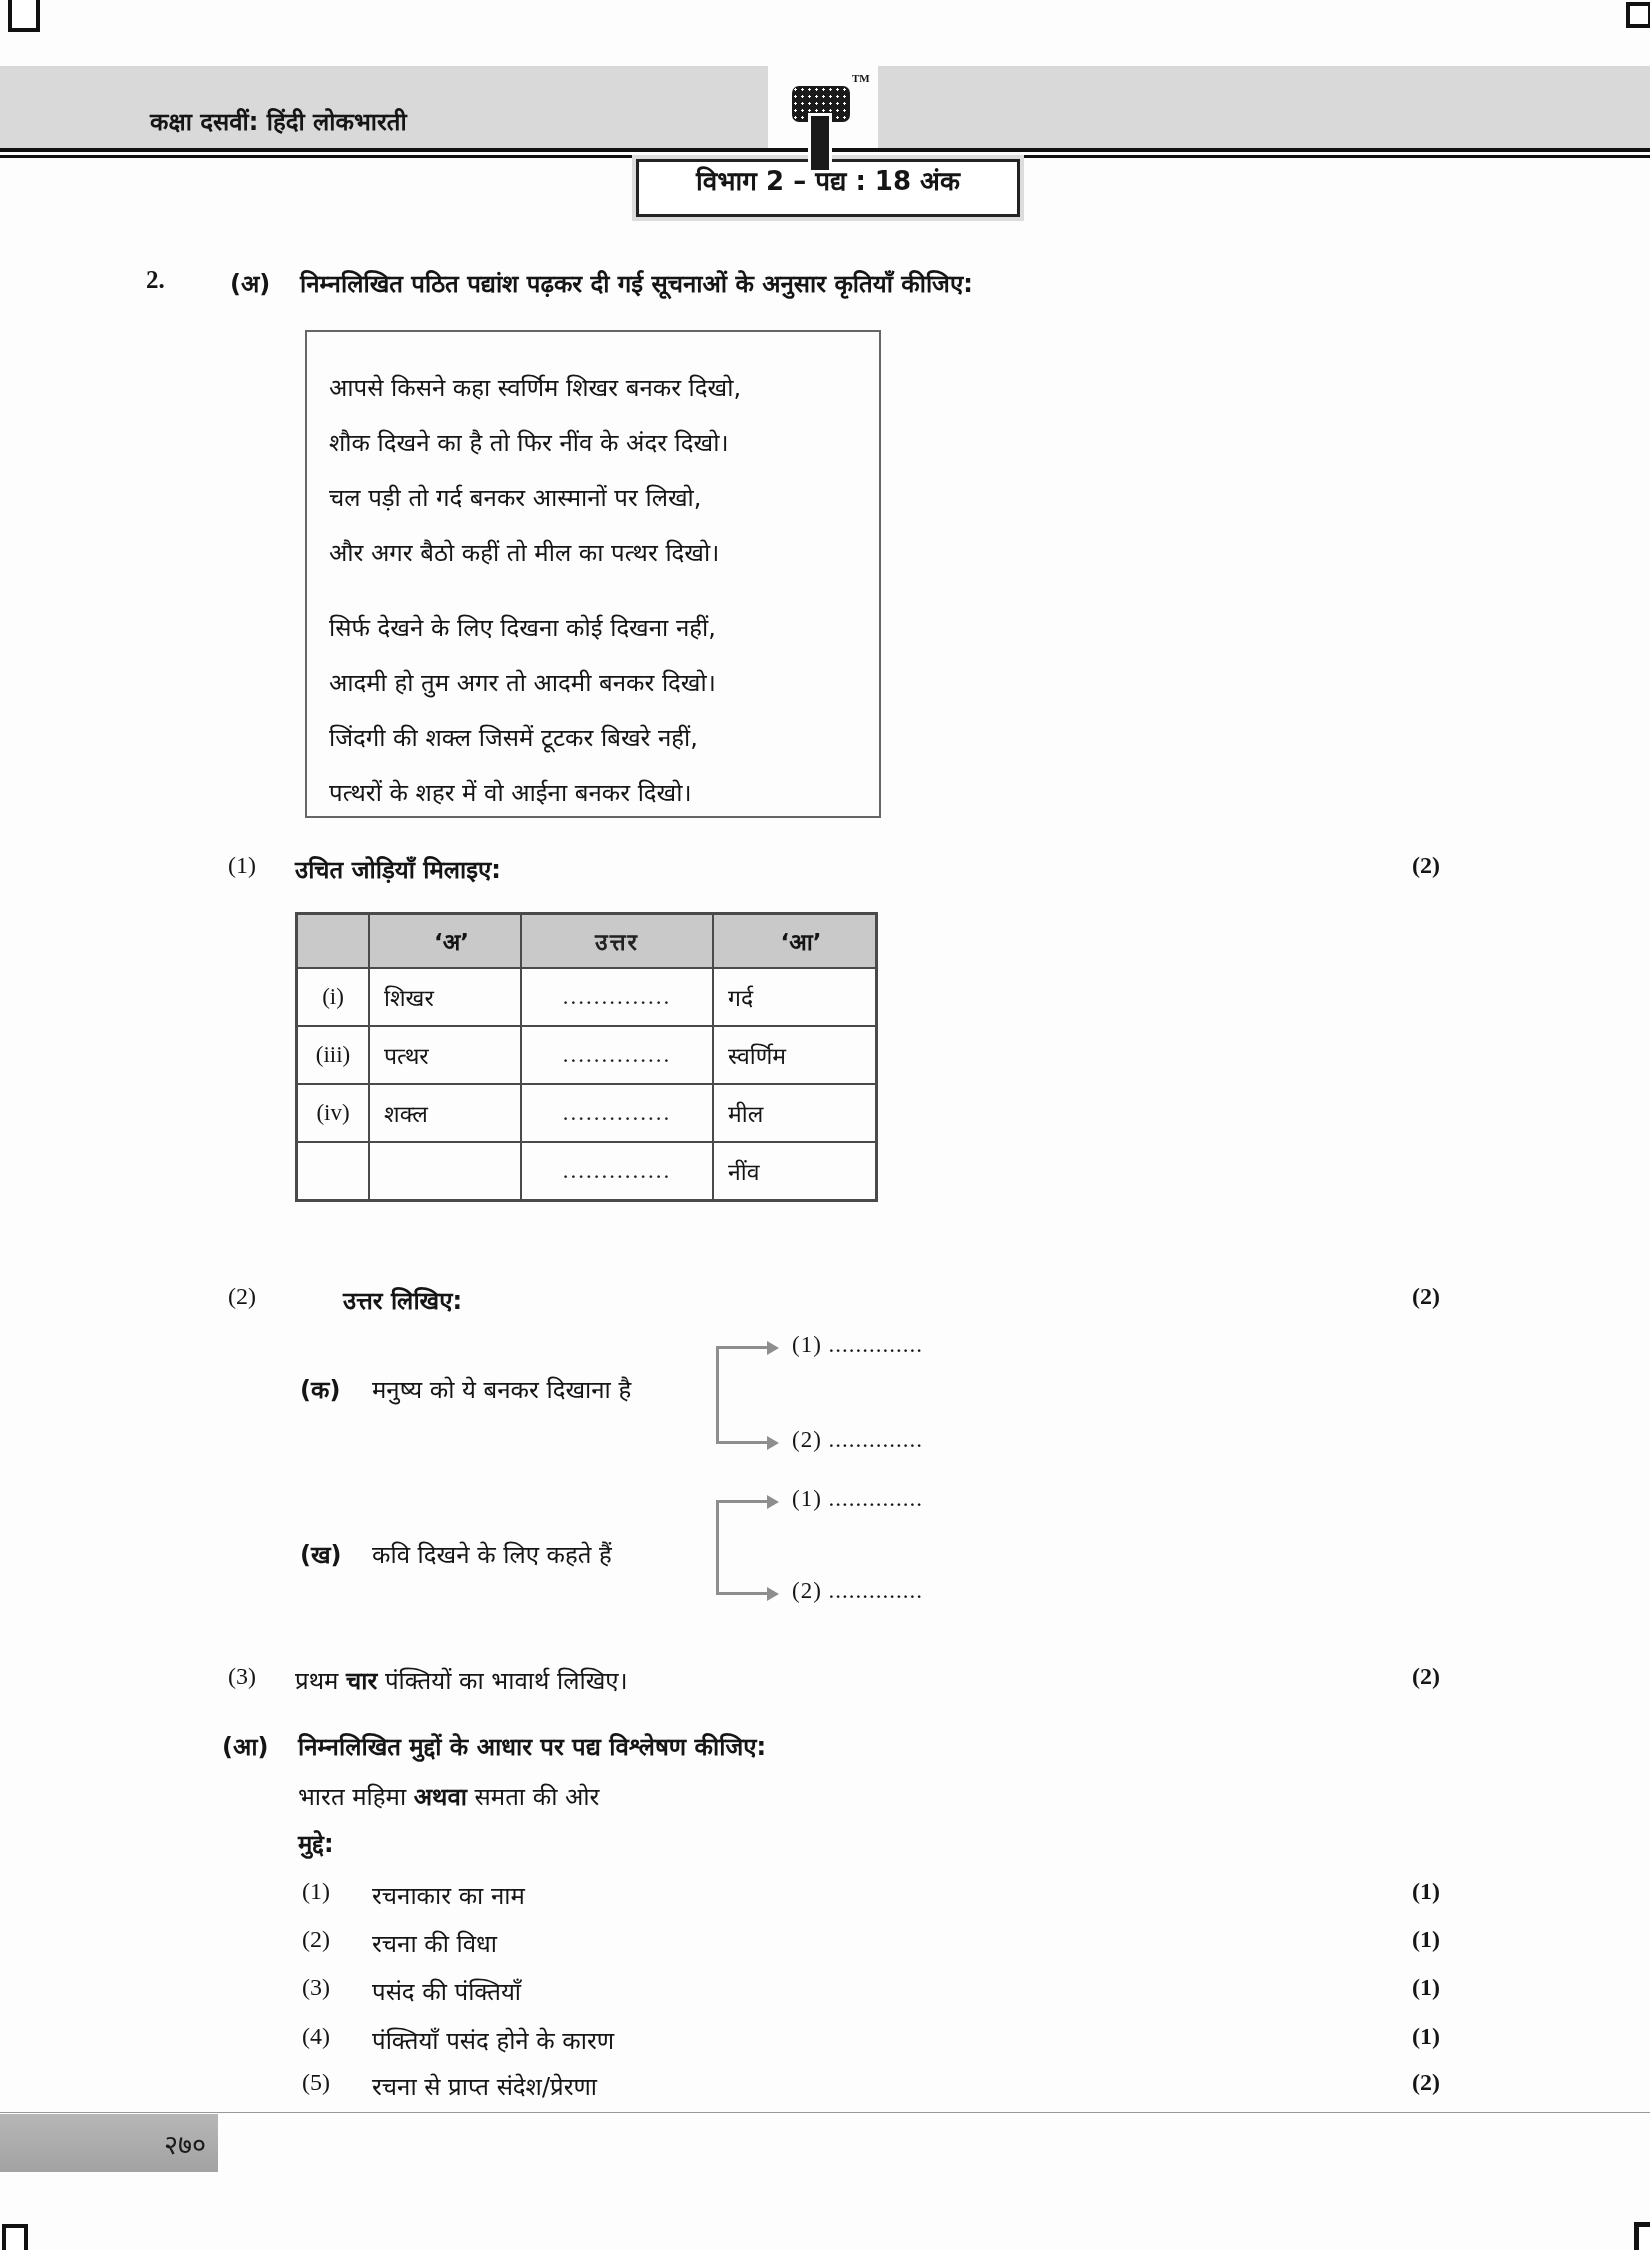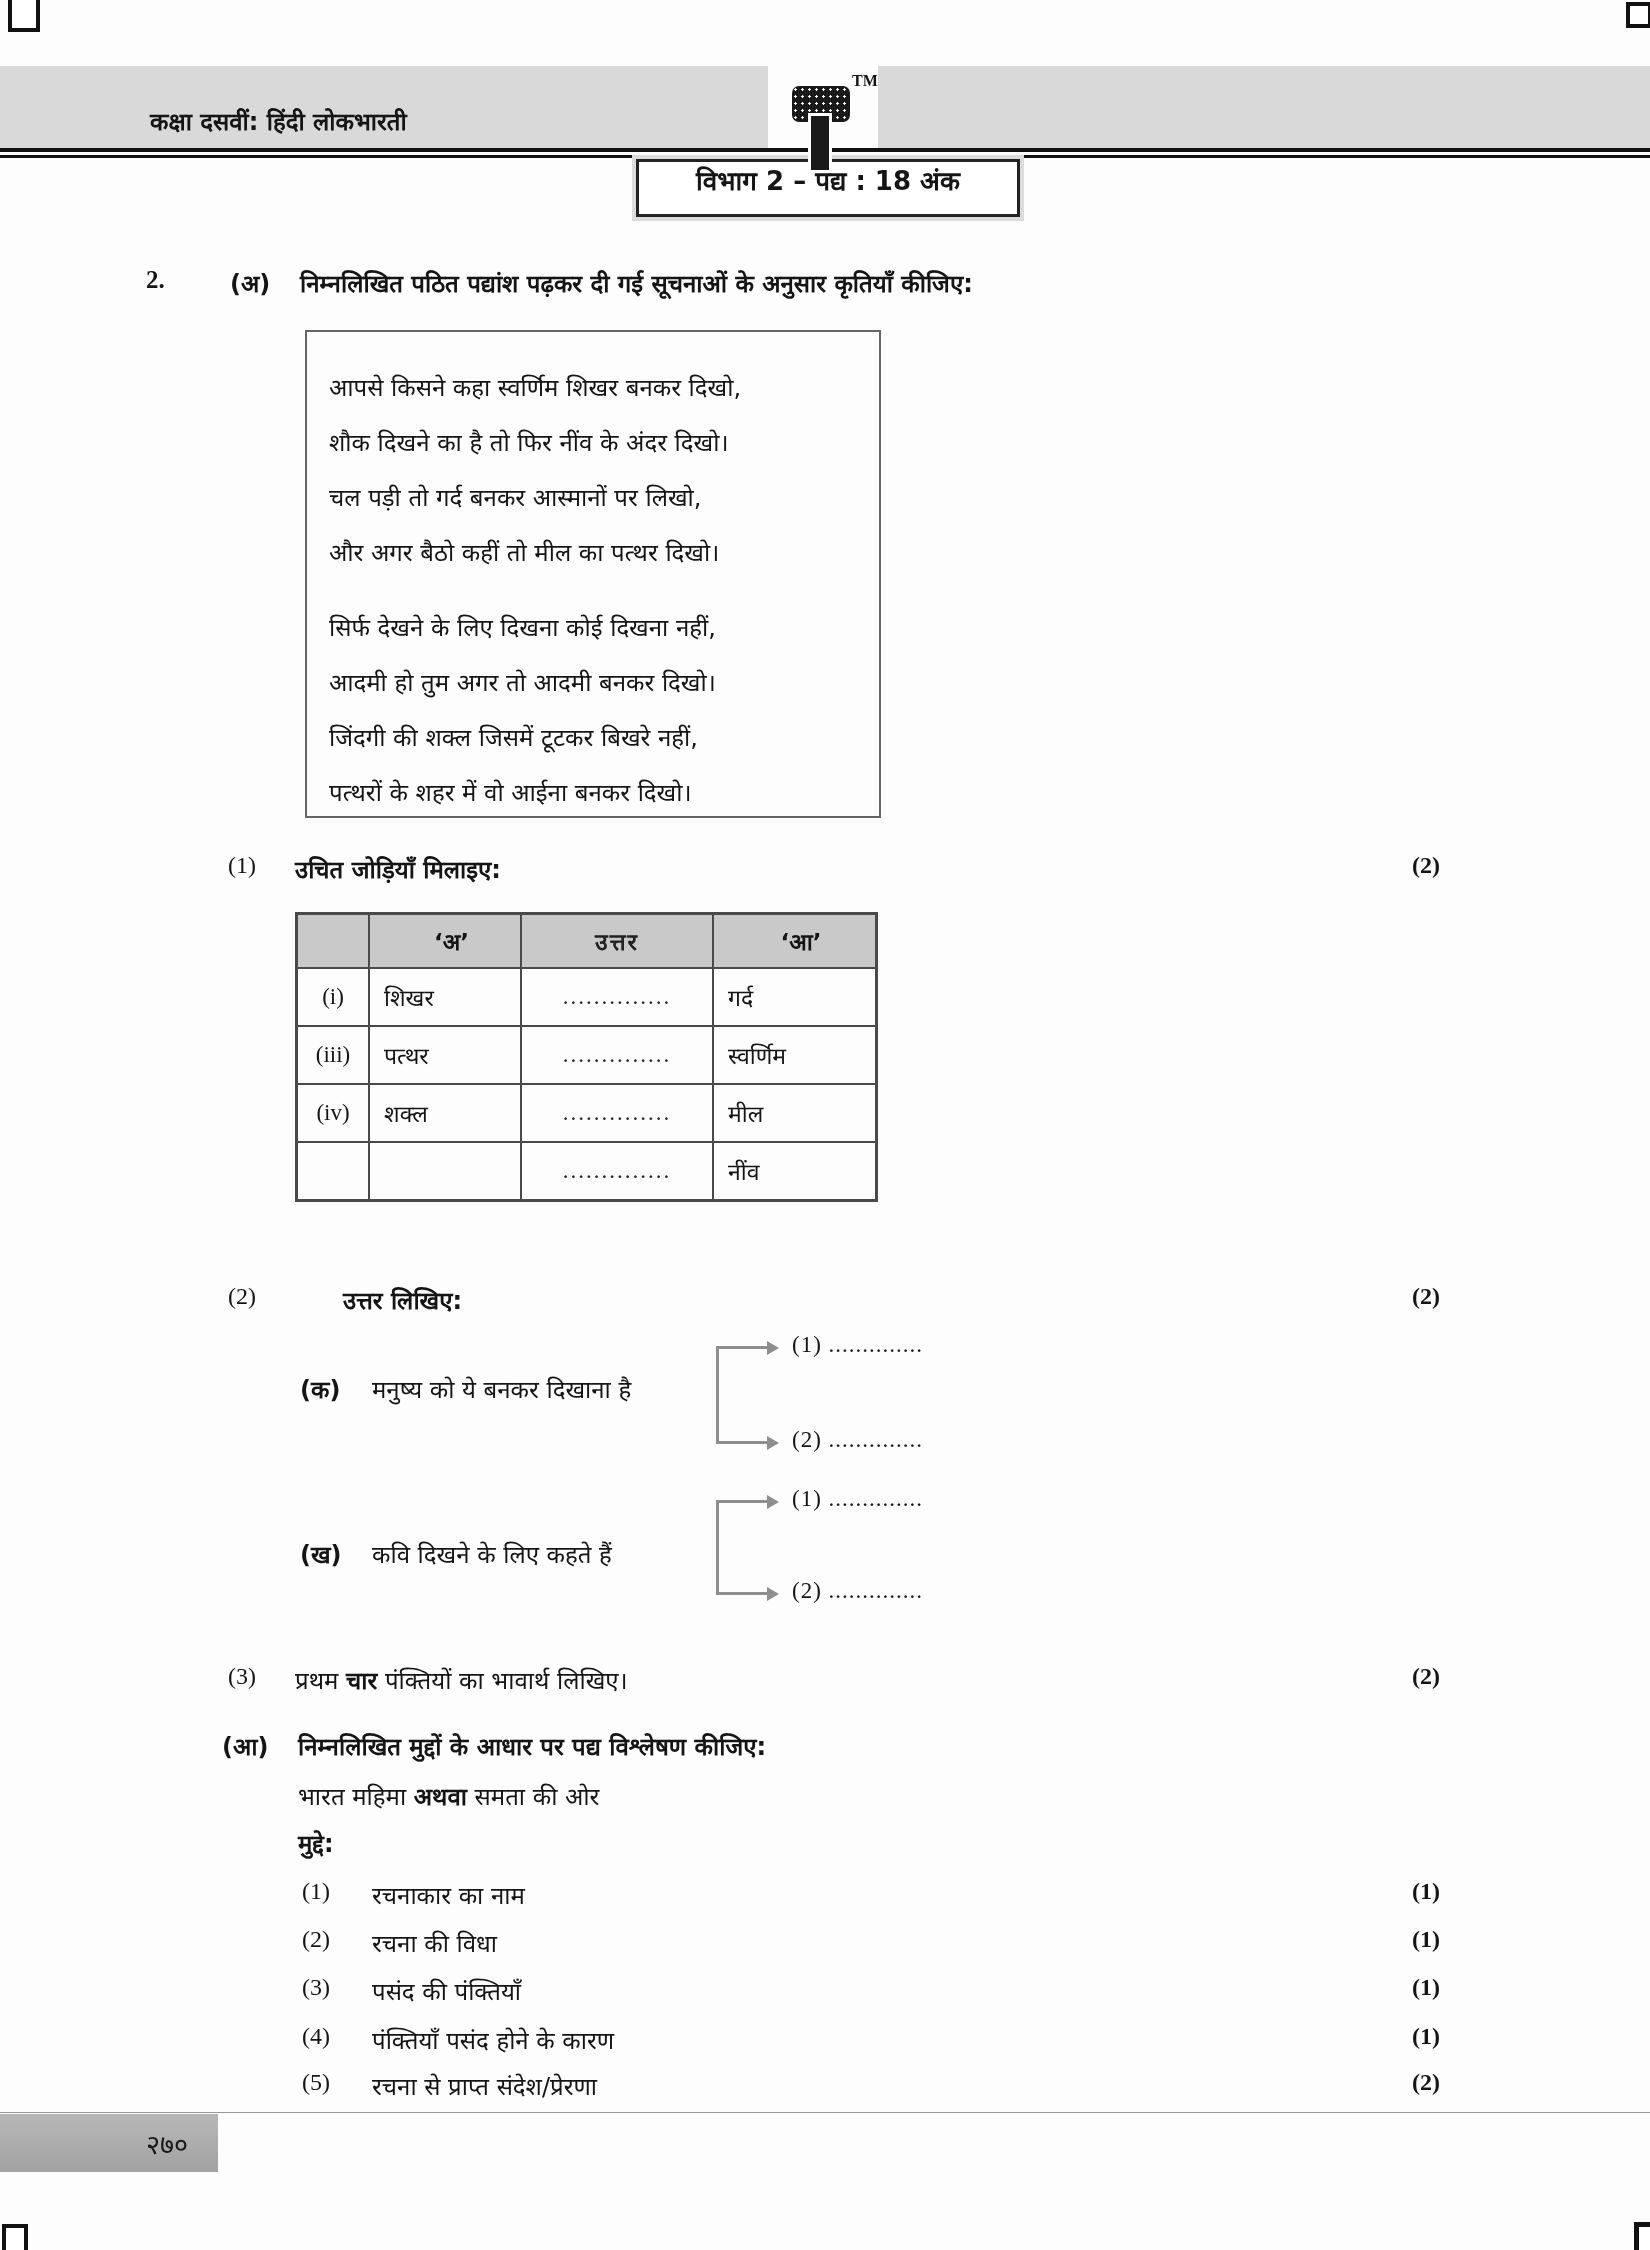--- a/index.html
+++ b/index.html
@@ -17,21 +17,21 @@
 
   
   .header-bar{position:absolute;left:0;top:66px;width:1650px;height:82px;background:#d9d9d9;}
   .header-title{position:absolute;left:150px;top:104px;font-size:24px;font-weight:bold;}
   .logo-gap{position:absolute;left:768px;top:66px;width:110px;height:82px;background:#fdfdfd;}
   .rule-a{position:absolute;left:0;top:148px;width:1650px;height:4px;background:#111;}
   .rule-b{position:absolute;left:0;top:155px;width:1650px;height:3px;background:#111;}
   .logo-top{position:absolute;left:792px;top:86px;width:58px;height:36px;background:#1a1a1a;border-radius:7px;
             background-image:radial-gradient(circle,#ffffff 1.1px,transparent 1.2px);background-size:7px 7px;z-index:5;}
   .logo-stem{position:absolute;left:811px;top:116px;width:18px;height:54px;background:#1a1a1a;z-index:5;box-shadow:0 0 0 3px #fdfdfd;}
-  .logo-tm{position:absolute;left:852px;top:72px;font-size:16px;font-weight:bold;z-index:5;font-family:"Liberation Serif",serif;}
+  .logo-tm{position:absolute;left:852px;top:72px;font-size:11px;font-weight:bold;z-index:5;font-family:"Liberation Serif",serif;}
 
   
   .banner{position:absolute;left:636px;top:159px;width:378px;height:52px;border:3px solid #222;
           box-shadow:0 0 0 4px #dcdcdc;display:flex;justify-content:center;background:#fff;}
   .banner span{font-size:26px;font-weight:bold;}
 
   .qnum{position:absolute;font-size:25px;font-weight:bold;}
   .qlabel{position:absolute;font-size:24px;font-weight:bold;}
   .prompt{position:absolute;font-size:24px;font-weight:bold;white-space:nowrap;}
   .plain{position:absolute;font-size:24px;white-space:nowrap;}
@@ -56,21 +56,21 @@
   .vline{position:absolute;width:3px;background:#8e8e8e;}
   .arm{position:absolute;height:3px;background:#8e8e8e;}
   .arm::after{content:"";position:absolute;right:-11px;top:-5.5px;border-left:12px solid #8e8e8e;
               border-top:7px solid transparent;border-bottom:7px solid transparent;}
   .ans-slot{position:absolute;font-size:23px;letter-spacing:1px;font-family:"Liberation Serif",serif;white-space:nowrap;}
 
   
   .footer-rule{position:absolute;left:0;top:2112px;width:1650px;height:1px;background:#999;}
   .footer-bar{position:absolute;left:0;top:2114px;width:218px;height:58px;
               background:linear-gradient(#b7b7b7,#a2a2a2);display:flex;align-items:center;justify-content:flex-end;}
-  .footer-bar span{font-size:27px;padding-right:30px;color:#1a1a1a;}
+  .footer-bar span{font-size:27px;padding-right:12px;color:#1a1a1a;}
 </style>
 </head>
 <body>
 
 <div class="page">
 
   <div class="sq sq-tl"></div>
   <div class="sq sq-tr"></div>
   <div class="sq sq-bl"></div>
   <div class="sq sq-br"></div>

